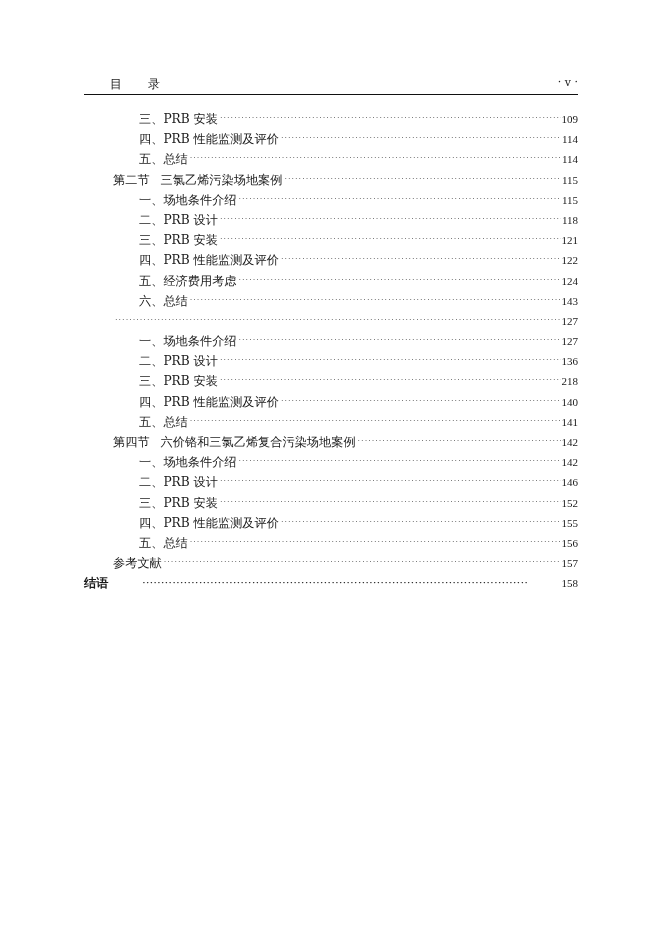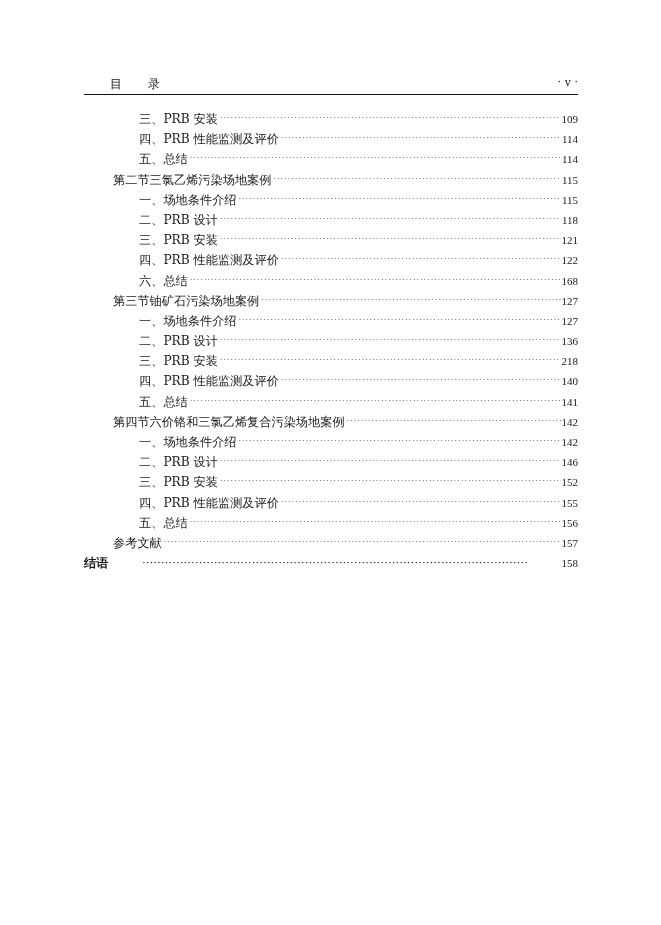--- a/index.html
+++ b/index.html
@@ -57,21 +57,21 @@
     }
     .toc-row.level-0 { padding-left: 0; font-weight: bold; gap: 32px; }
     .toc-row.level-1 { padding-left: 29px; }
     .toc-row.level-2 { padding-left: 55px; }
     .toc-label {
       flex: 0 0 auto;
       font-family: "DejaVu Serif", "Liberation Serif", serif;
     }
     .toc-label .sec-no {
       display: inline-block;
-      margin-right: 0;
+      margin-right: 11px;
     }
     .toc-leader {
       flex: 1 1 auto;
       overflow: hidden;
       margin: 0 1px 0 2px;
       color: #333;
       font-size: 8px;
       letter-spacing: 1px;
       position: relative;
       top: -1px;
@@ -129,26 +129,30 @@
     <span class="toc-label">三、PRB 安装</span>
     <span class="toc-leader"></span>
     <span class="toc-page">121</span>
   </div>
   <div class="toc-row level-2">
     <span class="toc-label">四、PRB 性能监测及评价</span>
     <span class="toc-leader"></span>
     <span class="toc-page">122</span>
   </div>
   <div class="toc-row level-2">
+    <span class="toc-label">五、经济费用考虑</span>
+    <span class="toc-leader"></span>
+    <span class="toc-page">124</span>
+  </div>
+  <div class="toc-row level-2">
     <span class="toc-label">六、总结</span>
     <span class="toc-leader"></span>
-    <span class="toc-page">168</span>
-  </div>
-  <div class="toc-row level-1">
-    <span class="toc-label"><span class="sec-no">第三节</span><span>铀矿石污染场地案例</span></span>
+    <span class="toc-page">143</span>
+  </div>
+  <div class="toc-row level-1">
     <span class="toc-leader"></span>
     <span class="toc-page">127</span>
   </div>
   <div class="toc-row level-2">
     <span class="toc-label">一、场地条件介绍</span>
     <span class="toc-leader"></span>
     <span class="toc-page">127</span>
   </div>
   <div class="toc-row level-2">
     <span class="toc-label">二、PRB 设计</span>

